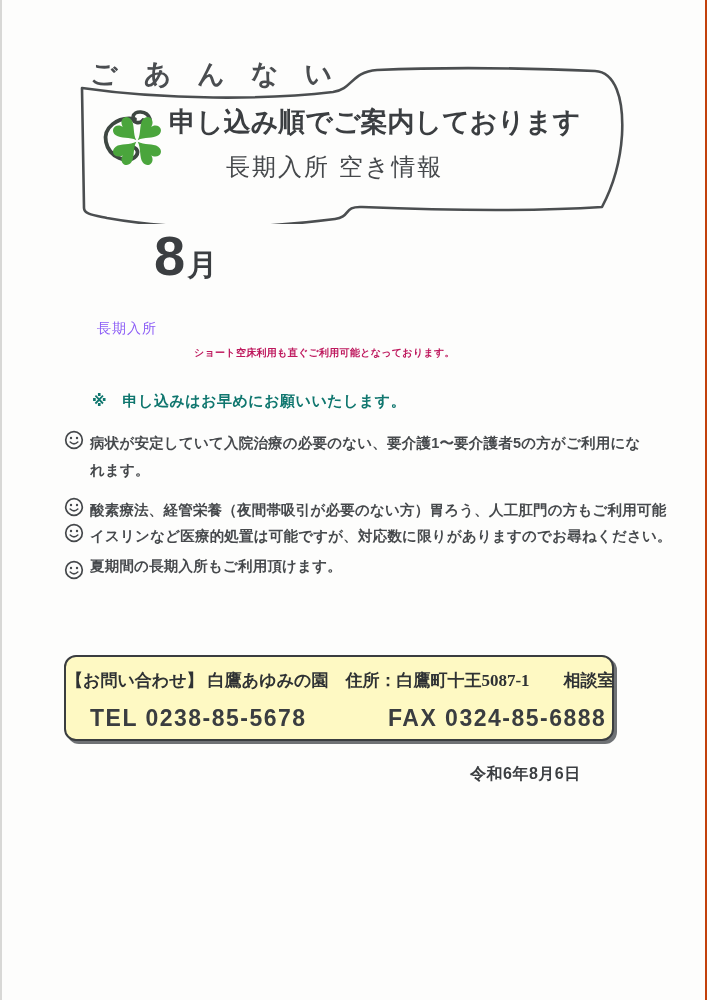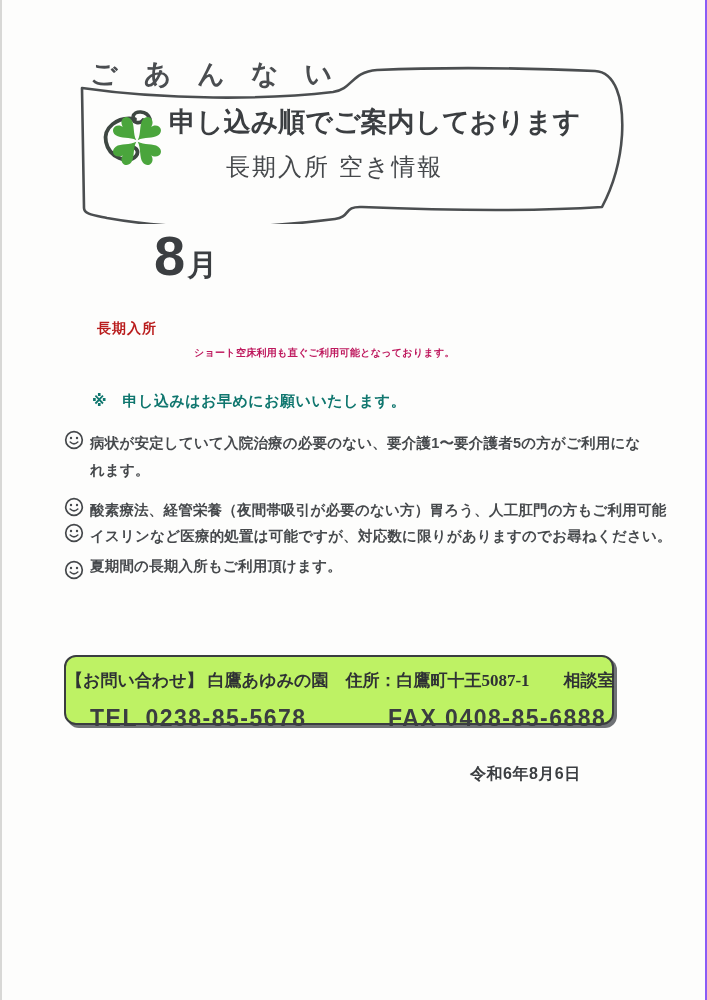--- a/index.html
+++ b/index.html
@@ -2,21 +2,21 @@
 <html lang="ja"><head>
 <meta charset="utf-8">
 <style>
   html,body{margin:0;padding:0;background:#e8e8e8;}
   .page{
     position:relative;
     width:707px;height:1000px;
     margin:0 auto;
     background:#fdfdfc;
     border-left:2px solid #d8d8d6;
-    border-right:2px solid #8b5cf6;
+    border-right:2px solid #c2410c;
     box-sizing:border-box;
     overflow:hidden;
     font-family:"Liberation Sans","DejaVu Sans",sans-serif;
     color:#3f4245;
   }
   
   .kana-title{
     position:absolute;left:88px;top:56px;
     font-size:27px;font-weight:600;color:#4a4d50;
     letter-spacing:26px;white-space:nowrap;
@@ -37,21 +37,21 @@
   .month{
     position:absolute;left:152px;top:228px;
     display:flex;align-items:baseline;line-height:1;
     color:#3b3e41;font-weight:800;
   }
   .month .num{font-size:56px;}
   .month .unit{font-size:30px;margin-left:2px;}
   
   .status-label{
     position:absolute;left:95px;top:320px;
-    font-size:14px;font-weight:700;color:#b91c1c;letter-spacing:1px;
+    font-size:14px;font-weight:400;color:#8b5cf6;letter-spacing:1px;
   }
   .status-line1{
     position:absolute;left:185px;top:314px;
     font-size:17.5px;font-weight:700;color:#3d4043;letter-spacing:.5px;white-space:nowrap;
   }
   .status-line2{
     position:absolute;left:192px;top:346px;
     font-size:10px;font-weight:600;color:#be185d;letter-spacing:.3px;white-space:nowrap;
   }
   .note-line{
@@ -64,24 +64,24 @@
   .bullet .txt{
     margin-left:6px;font-size:14.5px;font-weight:600;color:#46494c;
     letter-spacing:.2px;line-height:27px;white-space:nowrap;
   }
   .b1{top:430px;}
   .b2{top:485px;margin-top:12px;}
   .b3{top:523px;}
   .b4{top:553px;align-items:flex-end;}
   
   .contact-box{
-    position:absolute;left:62px;top:655px;width:550px;height:70px;
+    position:absolute;left:62px;top:655px;width:550px;height:86px;
     border:2.5px solid #3a3d40;border-radius:12px;
     box-shadow:3px 3px 0 0 #6f7275;
-    background:#bef264;box-sizing:border-box;
+    background:#fef9c3;box-sizing:border-box;
   }
   .contact-line1{
     position:absolute;left:0;right:0;top:12px;text-align:center;
     font-family:"Liberation Serif","DejaVu Serif",serif;
     font-size:17px;font-weight:700;color:#2f3234;white-space:nowrap;
   }
   .contact-tel{position:absolute;left:24px;top:48px;font-size:23px;font-weight:600;letter-spacing:1.5px;color:#3a3d40;}
   .contact-fax{position:absolute;left:322px;top:48px;font-size:23px;font-weight:600;letter-spacing:1.5px;color:#3a3d40;}
   
   .issue-date{
@@ -189,18 +189,18 @@
       <path d="M6.2 12 Q10 15.6 13.8 12" fill="none" stroke="#45484b" stroke-width="1.6" stroke-linecap="round"></path>
     </svg>
     <div class="txt">
       <div>夏期間の長期入所もご利用頂けます。</div>
     </div>
   </div>
 
   <div class="contact-box">
     <div class="contact-line1">【お問い合わせ】 白鷹あゆみの園　住所：白鷹町十王5087-1　　相談室</div>
     <div class="contact-tel">TEL  0238-85-5678</div>
-    <div class="contact-fax">FAX  0408-85-6888</div>
+    <div class="contact-fax">FAX  0324-85-6888</div>
   </div>
 
   <div class="issue-date">令和6年8月6日</div>
 
 </div>
 
 </body></html>

